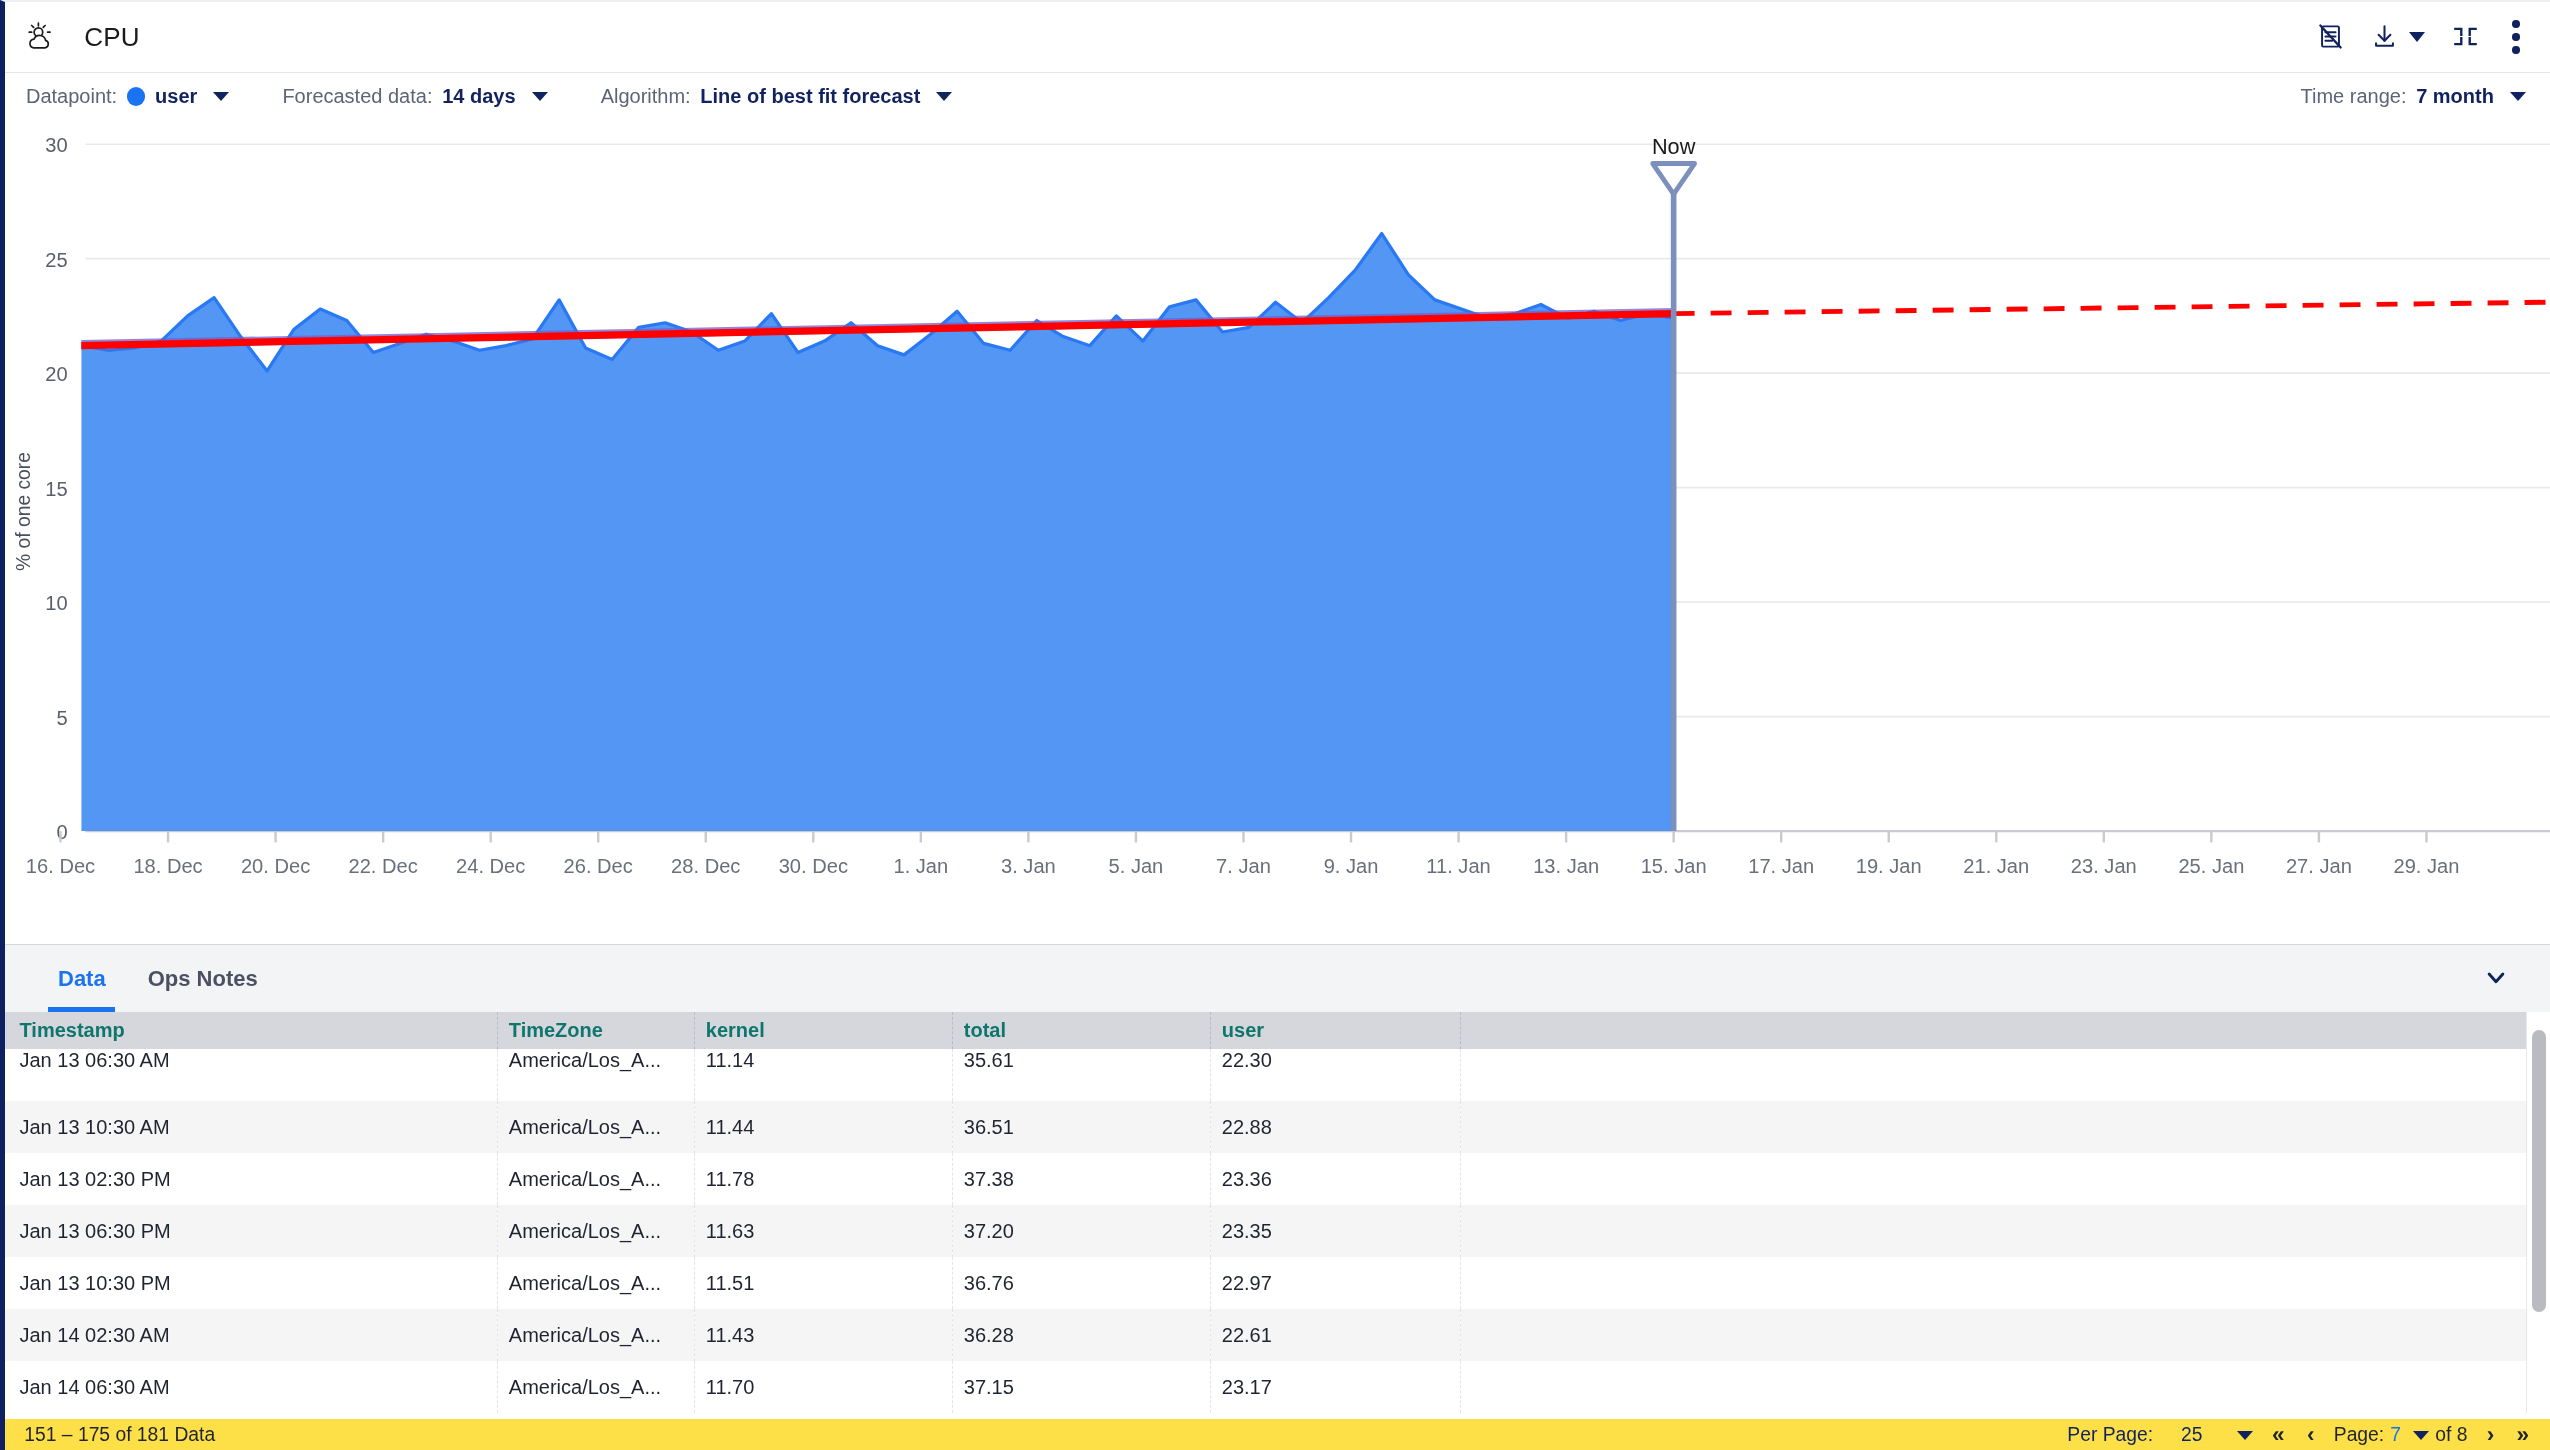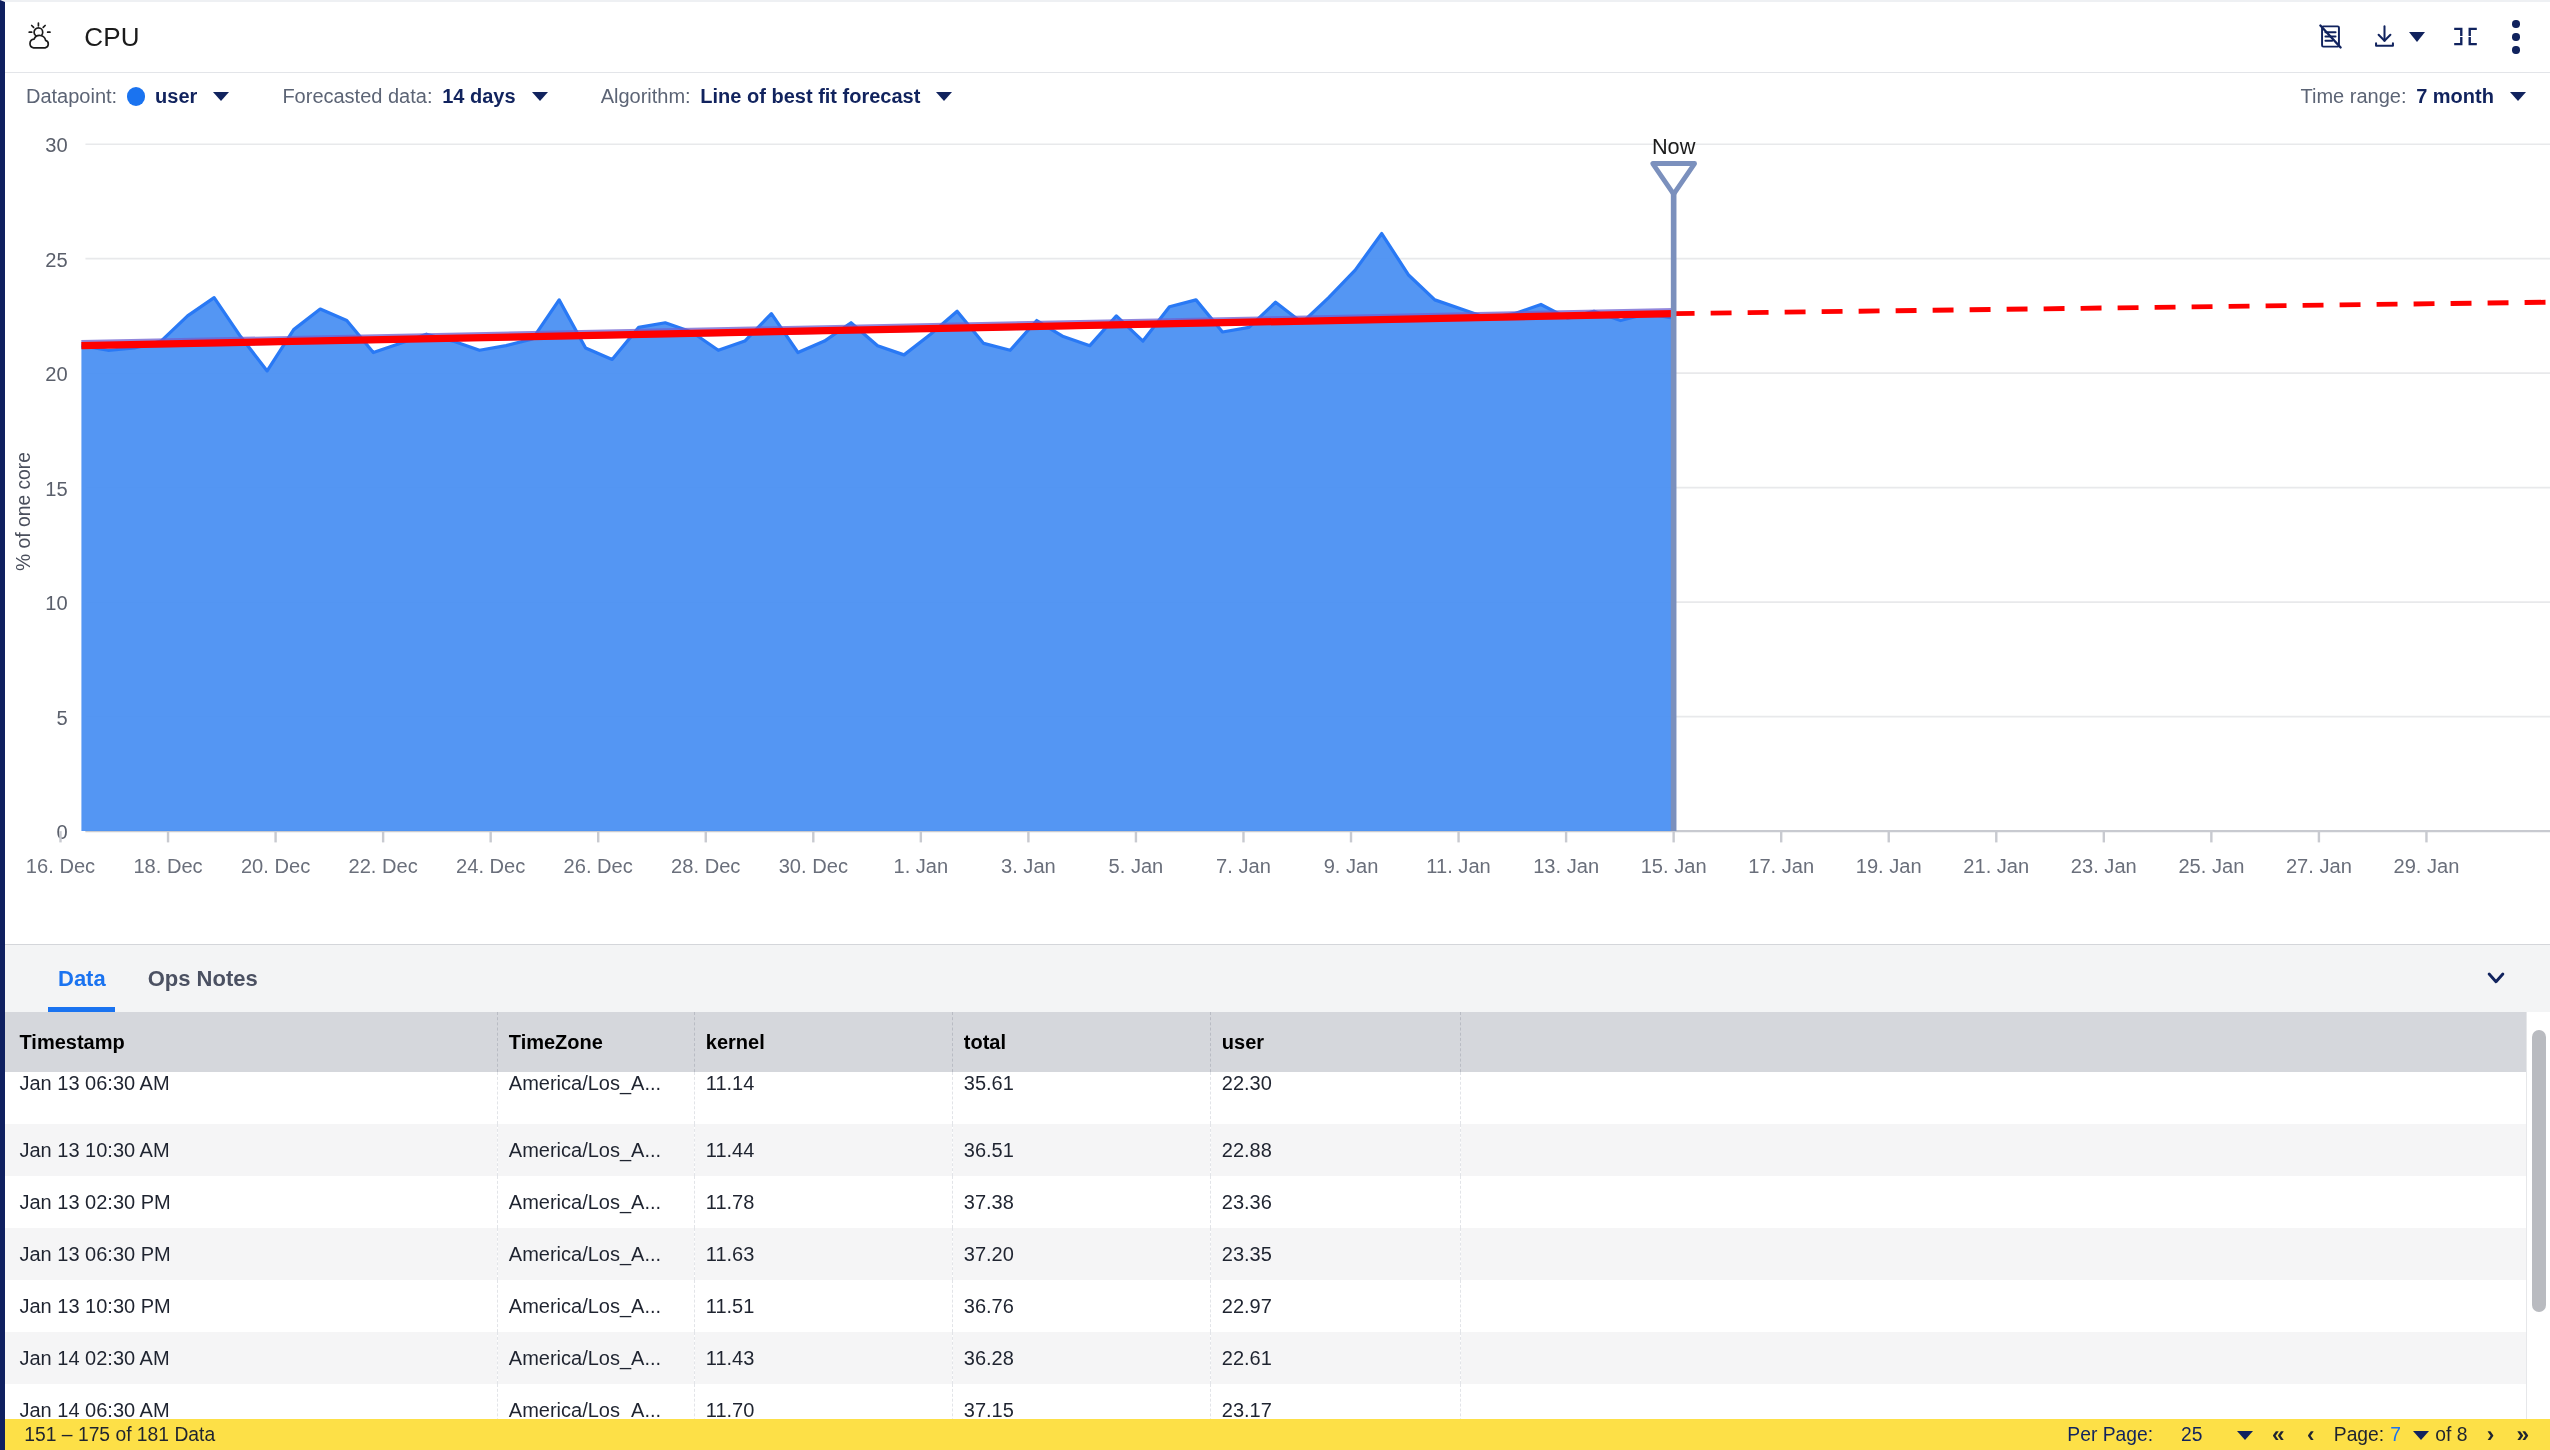--- a/index.html
+++ b/index.html
@@ -101,23 +101,23 @@
   }
   .tab-chevron {
     position: absolute; right: 42px; top: 50%; transform: translateY(-50%);
     cursor: pointer;
   }
 
   
   .table-area { position: relative; background: #fff; }
   table.data { width: 100%; border-collapse: collapse; table-layout: fixed; }
   table.data th {
-    background: #d5d7dc; color: #000000;
+    background: #d5d7dc; color: #0f766e;
     font-size: 20px; font-weight: bold; text-align: left;
-    height: 60px; padding: 0 11.3px;
+    height: 37px; padding: 0 11.3px;
     border-right: 1.6px dashed #b9bcc4;
   }
   table.data th:first-child { padding-left: 14.5px; }
   table.data th.blank { border-right: none; }
   table.data td {
     font-size: 20px; color: #1f2430;
     height: 52px; padding: 0 11.3px;
     border-right: 1.6px dashed #e2e4e8;
     white-space: nowrap; overflow: hidden;
   }

